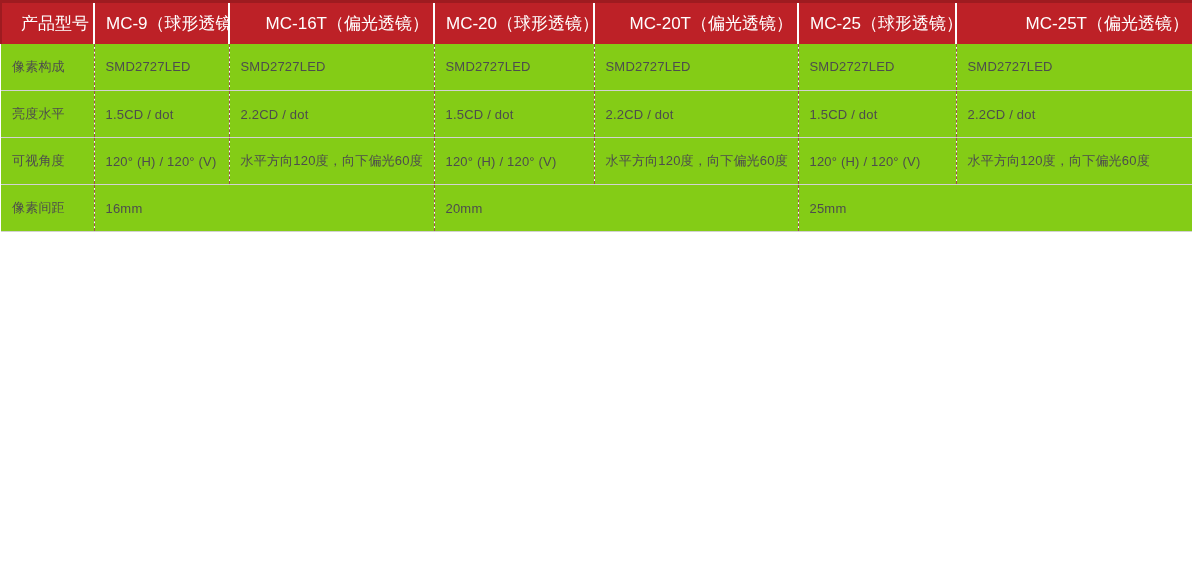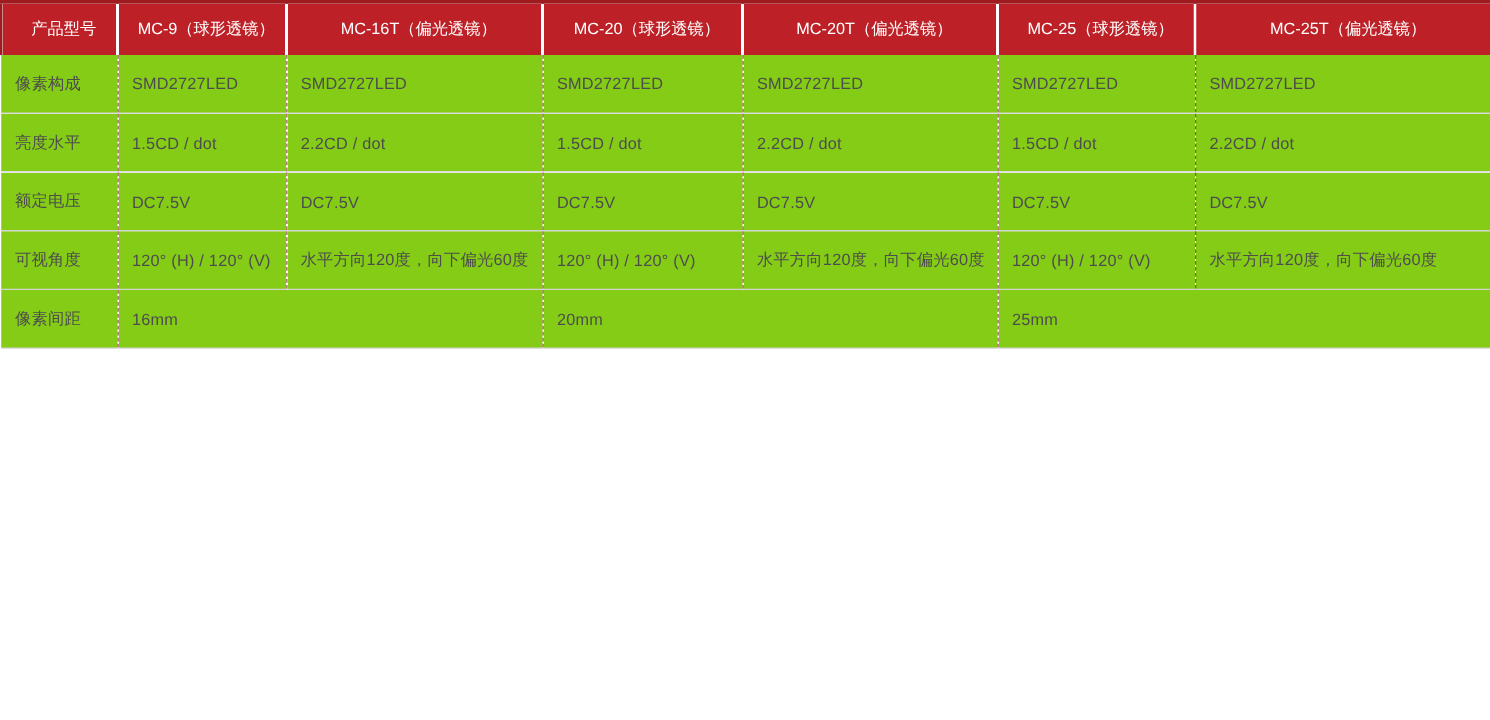--- a/index.html
+++ b/index.html
@@ -17,21 +17,21 @@
     width:1192px;height:576px;background:#ffffff;overflow:hidden;
     font-family:"Liberation Sans","DejaVu Sans",sans-serif;
   }
   table.spec{
     border-collapse:collapse;table-layout:fixed;width:1192px;
     border-top:3px solid var(--header-top-edge);
   }
   th{
     background:var(--header-bg);
     color:var(--header-text);
-    font-size:13px;font-weight:normal;text-align:center;
+    font-size:17px;font-weight:normal;text-align:right;
     height:42px;padding:0 4px 0 11px;
     border-left:2px solid #ffffff;
     white-space:nowrap;overflow:hidden;
   }
   th:first-child{border-left:2px solid var(--header-top-edge);}
   td{
     font-size:13px;color:var(--body-text);
     height:47px;padding:0 4px 0 11px;
     border-bottom:1px solid var(--row-line);
     border-left:1px dashed var(--dotted-line);
@@ -78,29 +78,20 @@
     <tr>
       <td class="row-label">亮度水平</td>
       <td>1.5CD / dot</td>
       <td>2.2CD / dot</td>
       <td>1.5CD / dot</td>
       <td>2.2CD / dot</td>
       <td>1.5CD / dot</td>
       <td>2.2CD / dot</td>
     </tr>
     <tr>
-      <td class="row-label">额定电压</td>
-      <td>DC7.5V</td>
-      <td>DC7.5V</td>
-      <td>DC7.5V</td>
-      <td>DC7.5V</td>
-      <td>DC7.5V</td>
-      <td>DC7.5V</td>
-    </tr>
-    <tr>
       <td class="row-label">可视角度</td>
       <td>120° (H) / 120° (V)</td>
       <td>水平方向120度，向下偏光60度</td>
       <td>120° (H) / 120° (V)</td>
       <td>水平方向120度，向下偏光60度</td>
       <td>120° (H) / 120° (V)</td>
       <td>水平方向120度，向下偏光60度</td>
     </tr>
     <tr>
       <td class="row-label">像素间距</td>

